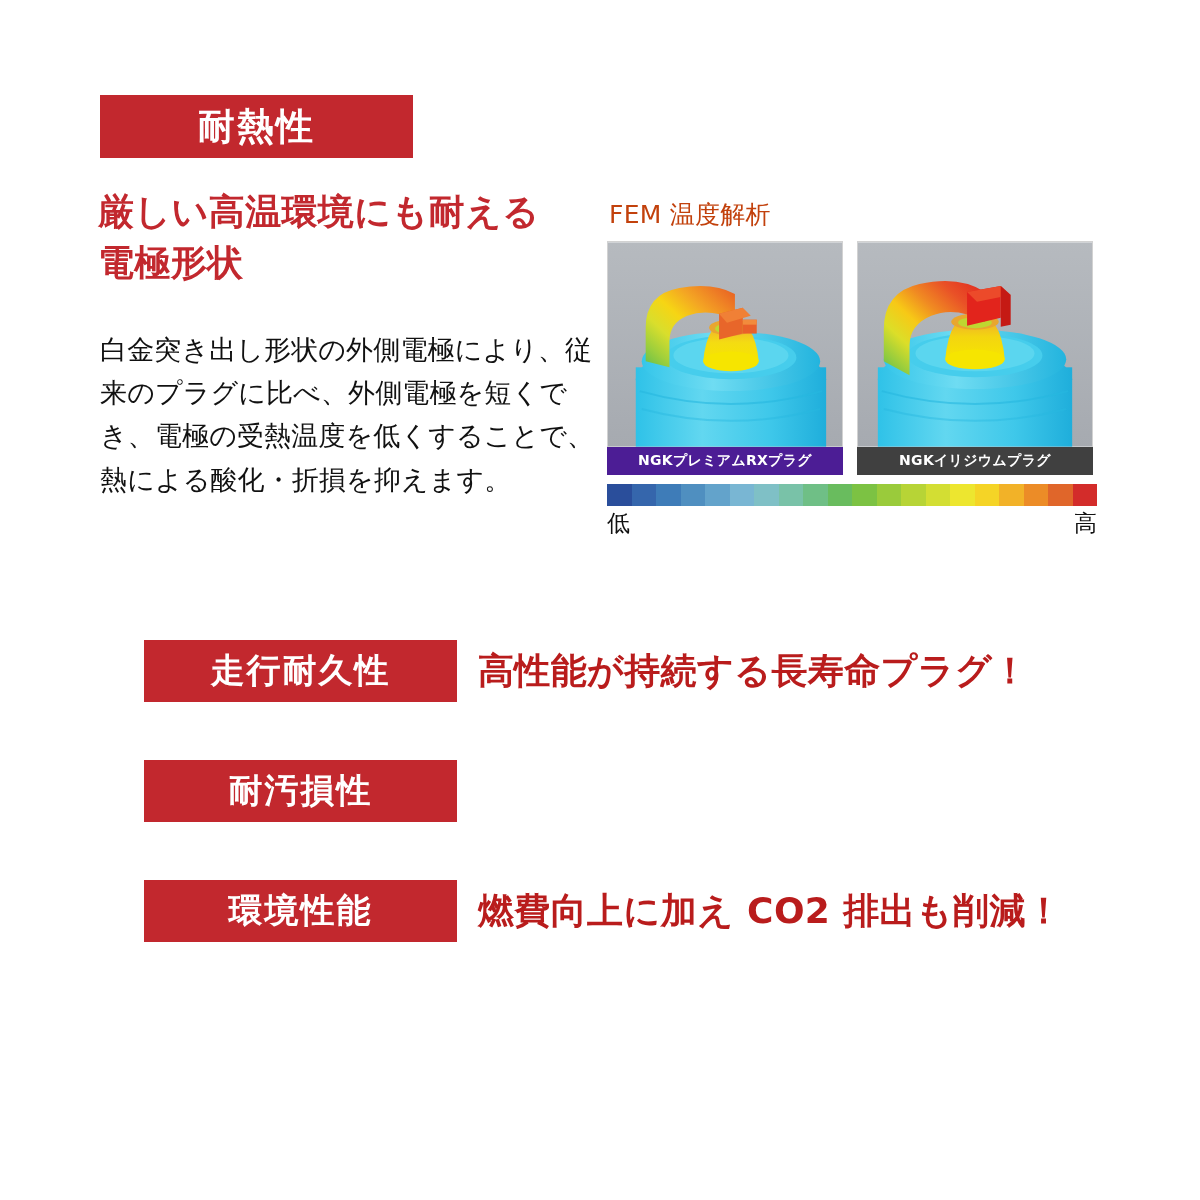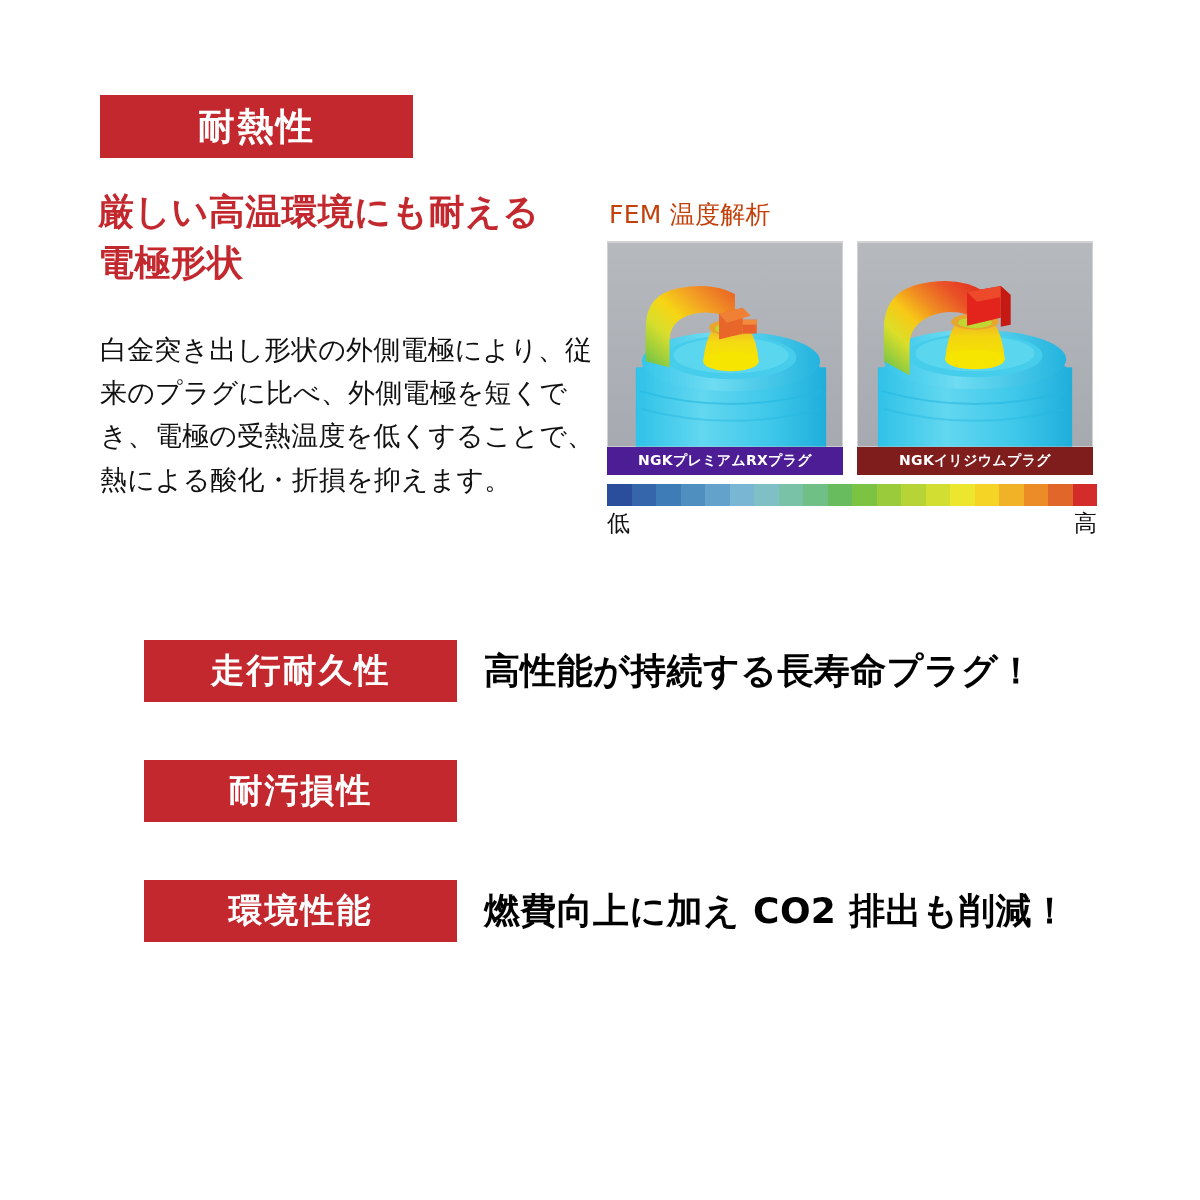--- a/index.html
+++ b/index.html
@@ -61,43 +61,43 @@
   .fem-img{
     width:236px;height:206px;display:block;
     border:1px solid #d2d2d2;border-bottom:none;box-sizing:border-box;
   }
   .fem-cap{
     height:28px;display:flex;align-items:center;justify-content:center;
     color:#fff;font-size:14px;font-weight:700;letter-spacing:.02em;
     white-space:nowrap;
   }
   .cap-rx{background:#4c1d95;}
-  .cap-ir{background:#7f1d1d;}
+  .cap-ir{background:#404040;}
 
   .scale-wrap{margin-top:9px;}
   .scale-bar{display:flex;width:490px;height:22px;}
   .scale-bar span{flex:1 1 auto;display:block;height:100%;}
   .scale-labels{
     display:flex;justify-content:space-between;width:490px;
     font-size:23px;color:#111;margin-top:2px;font-weight:400;
   }
 
   
   .rows{position:absolute;left:0;top:640px;width:1200px;}
   .frow{
     display:flex;align-items:center;
     height:62px;margin-bottom:58px;padding-left:44px;
   }
   .frow .badge{
     margin-left:100px;width:313px;height:62px;flex:0 0 313px;
     font-size:34px;
   }
   .frow .rtext{
-    margin-left:27px;
-    color:#000000;font-weight:700;font-size:36px;
+    margin-left:21px;
+    color:#b91c1c;font-weight:700;font-size:36px;
     letter-spacing:.01em;white-space:nowrap;
   }
 </style>
 </head>
 <body>
 
 <div class="page">
 
   <section class="sec1">
 

